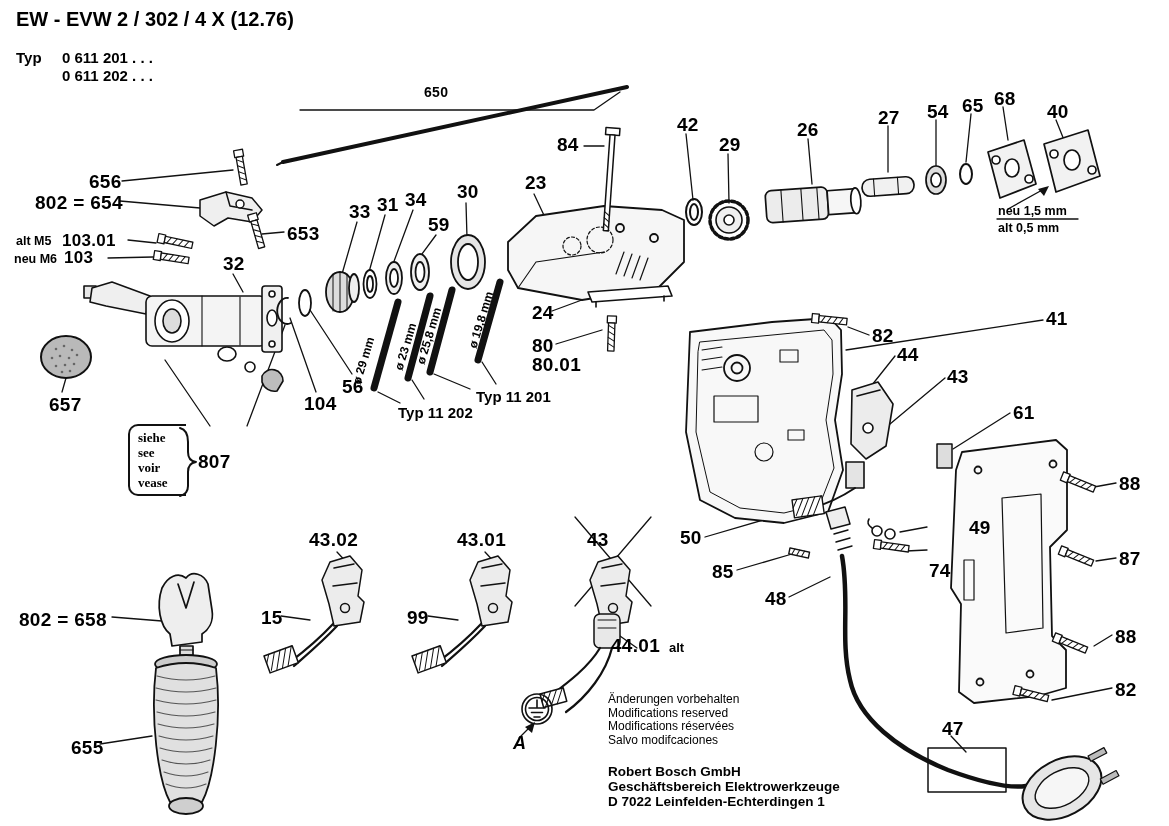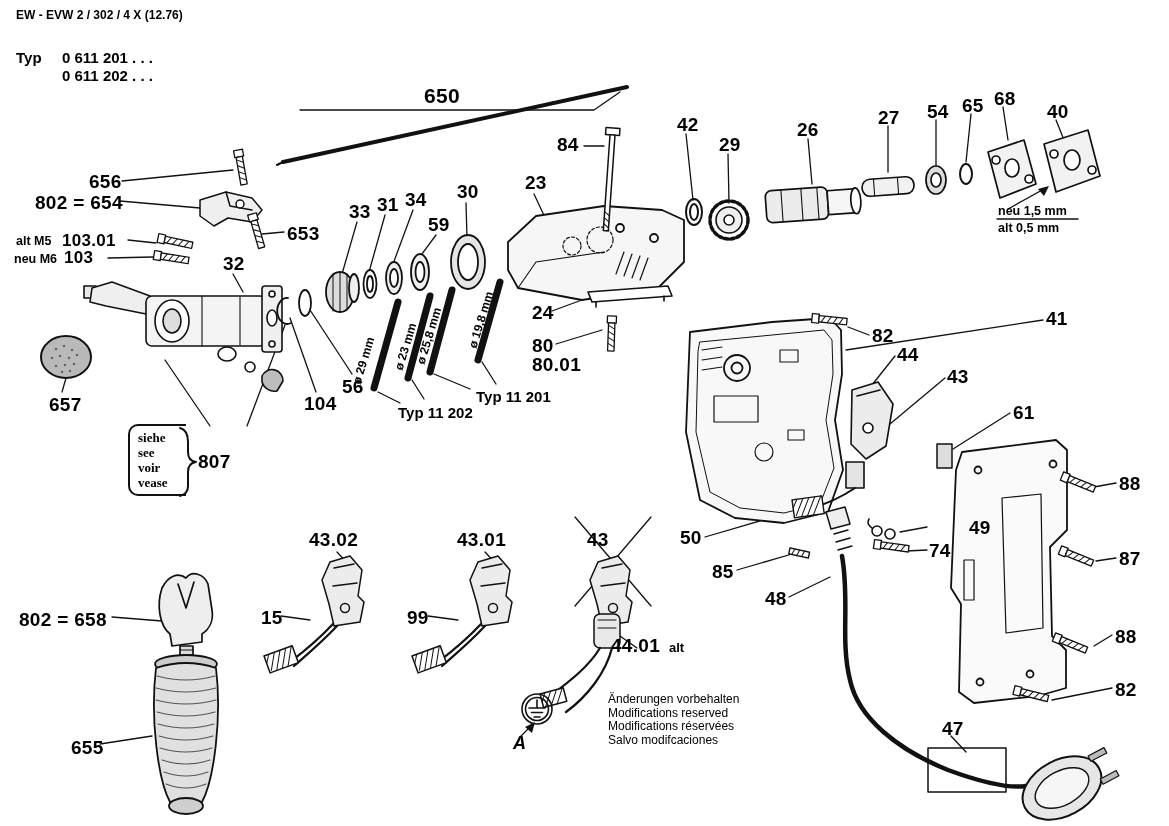--- a/index.html
+++ b/index.html
@@ -1,23 +1,23 @@
 <!DOCTYPE html>
 <html><head>
 <meta charset="utf-8">
 <style>
   html,body{margin:0;padding:0;background:#fff;}
   .canvas{position:relative;width:1169px;height:826px;background:#fff;overflow:hidden;
           font-family:"Liberation Sans",sans-serif;color:#000;}
   svg.draw{position:absolute;left:0;top:0;width:1169px;height:826px;}
   .cl{position:absolute;font-weight:700;font-size:19px;white-space:nowrap;letter-spacing:.3px;}
-  .cl-lg{font-size:21px;}
+  .cl-lg{font-size:14px;}
   .cl-sm{font-size:15px;}
   .note{position:absolute;font-weight:700;font-size:12.5px;white-space:nowrap;}
-  .hdr{position:absolute;font-weight:700;font-size:12px;white-space:nowrap;}
+  .hdr{position:absolute;font-weight:700;font-size:20px;white-space:nowrap;}
   .typ{position:absolute;font-weight:700;font-size:15px;white-space:nowrap;}
   .dim{position:absolute;font-weight:700;font-size:12px;white-space:nowrap;
        transform-origin:0 100%;transform:rotate(-73deg);}
   .siehe{position:absolute;left:128px;top:424px;width:48px;padding:4px 0 4px 8px;
          border:2px solid #111;border-right:none;border-radius:10px 0 0 10px;
          font-weight:700;font-size:13px;line-height:15px;font-family:Liberation Serif, serif;}
   .ftr{position:absolute;font-size:12px;line-height:13.5px;white-space:nowrap;}
   .ftr-b{position:absolute;font-weight:700;font-size:13.5px;line-height:15px;white-space:nowrap;}
   .a-lbl{font-style:italic;font-size:18px;}
 </style>
@@ -427,21 +427,21 @@
   <div class="cl" style="left:532px;top:302px;">24</div>
   <div class="cl" style="left:532px;top:335px;">80</div>
   <div class="cl" style="left:532px;top:354px;">80.01</div>
   <div class="cl" style="left:872px;top:325px;">82</div>
   <div class="cl" style="left:1046px;top:308px;">41</div>
   <div class="cl" style="left:897px;top:344px;">44</div>
   <div class="cl" style="left:947px;top:366px;">43</div>
   <div class="cl" style="left:1013px;top:402px;">61</div>
   <div class="cl" style="left:1119px;top:473px;">88</div>
   <div class="cl" style="left:929px;top:517px;margin-left:40px;">49</div>
-  <div class="cl" style="left:929px;top:540px;">74</div>
+  <div class="cl" style="left:929px;top:560px;">74</div>
   <div class="cl" style="left:1119px;top:548px;">87</div>
   <div class="cl" style="left:712px;top:561px;">85</div>
   <div class="cl" style="left:765px;top:588px;">48</div>
   <div class="cl" style="left:680px;top:527px;">50</div>
   <div class="cl" style="left:342px;top:376px;">56</div>
   <div class="cl" style="left:304px;top:393px;">104</div>
   <div class="cl" style="left:49px;top:394px;">657</div>
   <div class="cl" style="left:198px;top:451px;">807</div>
 
   <div class="siehe">
@@ -471,14 +471,19 @@
   <div class="cl" style="left:942px;top:718px;">47</div>
   <div class="cl" style="left:1115px;top:679px;">82</div>
   <div class="cl" style="left:1115px;top:626px;">88</div>
 
   <div class="ftr" style="left:608px;top:693px;">
     <div>Änderungen vorbehalten</div>
     <div>Modifications reserved</div>
     <div>Modifications réservées</div>
     <div>Salvo modifcaciones</div>
   </div>
+  <div class="ftr-b" style="left:608px;top:764px;">
+    <div>Robert Bosch GmbH</div>
+    <div>Geschäftsbereich Elektrowerkzeuge</div>
+    <div>D 7022 Leinfelden-Echterdingen 1</div>
+  </div>
 
 </div>
 
 </body></html>

